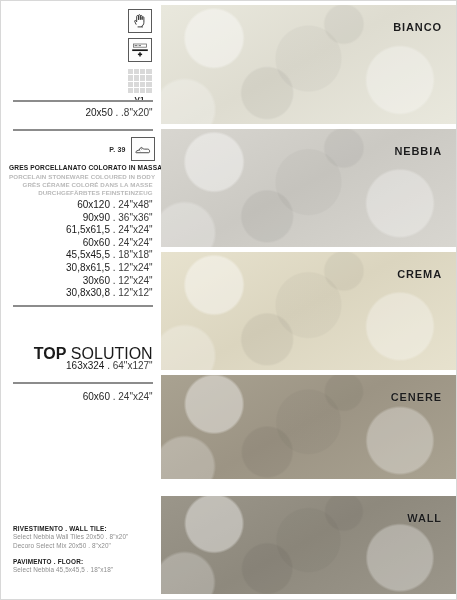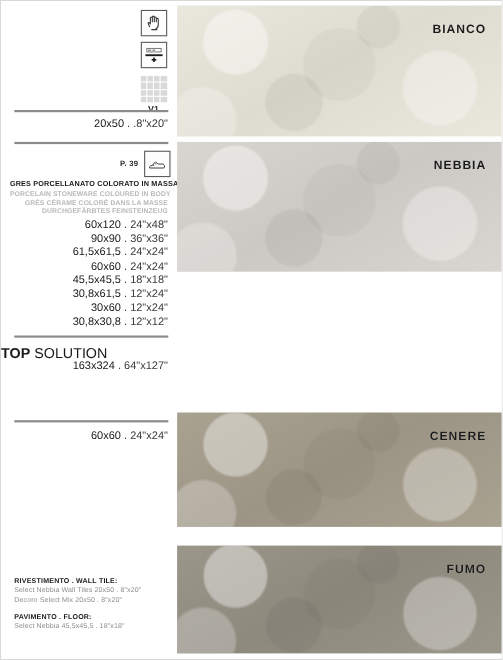--- a/index.html
+++ b/index.html
@@ -88,25 +88,27 @@
     padding-right: 8px;
     font-size: 10px;
     line-height: 12.6px;
     color: #1a1a1a;
     white-space: nowrap;
   }
   .size-line .m { font-weight: normal; }
   .size-line .i { font-weight: normal; color: #3a3a3a; }
 
   .headline {
+    text-align: right;
     padding-right: 8px;
-    font-size: 13px;
+    font-size: 16px;
     line-height: 13px;
     color: #1a1a1a;
     white-space: nowrap;
+    margin-top: 33px;
   }
   .headline .b { font-weight: bold; }
   .headline .n { font-weight: normal; }
 
   
   .pref-row {
     position: absolute;
     top: 136px;
     right: 6px;
     display: flex;
@@ -317,21 +319,24 @@
 
   </div>
 
   <div class="swatch-col" id="swatch-col">
       <div class="swatch" style="position: absolute; left: 0px; right: 0px; top: 4px; height: 119px; background: linear-gradient(152deg, rgb(233, 232, 221) 0%, rgb(222, 220, 208) 48%, rgb(233, 232, 221) 100%);">
         <div class="swatch-label">BIANCO</div>
       </div>
       <div class="swatch" style="position: absolute; left: 0px; right: 0px; top: 128px; height: 118px; background: linear-gradient(152deg, rgb(216, 214, 208) 0%, rgb(203, 201, 195) 48%, rgb(216, 214, 208) 100%);">
         <div class="swatch-label">NEBBIA</div>
       </div>
+      <div class="swatch" style="position: absolute; left: 0px; right: 0px; top: 251px; height: 118px; background: linear-gradient(152deg, rgb(231, 226, 206) 0%, rgb(219, 213, 191) 48%, rgb(231, 226, 206) 100%);">
+        <div class="swatch-label">CREMA</div>
+      </div>
       <div class="swatch" style="position: absolute; left: 0px; right: 0px; top: 374px; height: 104px; background: linear-gradient(152deg, rgb(169, 162, 145) 0%, rgb(156, 148, 132) 48%, rgb(169, 162, 145) 100%);">
         <div class="swatch-label">CENERE</div>
       </div>
       <div class="swatch" style="position: absolute; left: 0px; right: 0px; top: 495px; height: 98px; background: linear-gradient(152deg, rgb(155, 150, 138) 0%, rgb(142, 137, 125) 48%, rgb(155, 150, 138) 100%);">
-        <div class="swatch-label">FUMO</div>
+        <div class="swatch-label">WALL</div>
       </div>
     </div>
 
 </div>
 
 </body></html>

